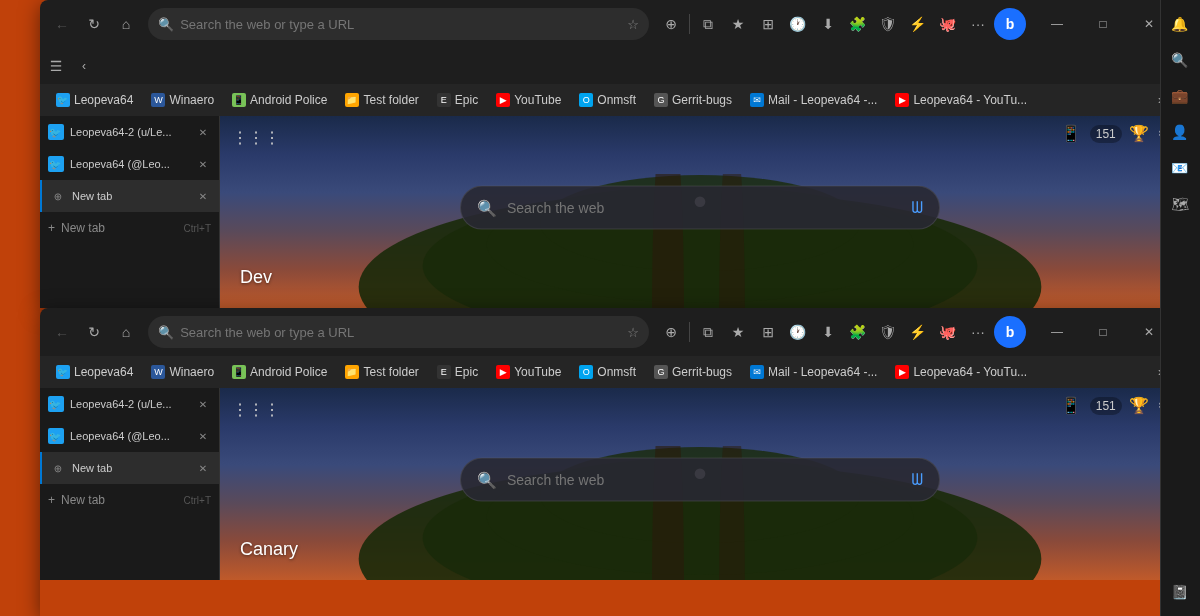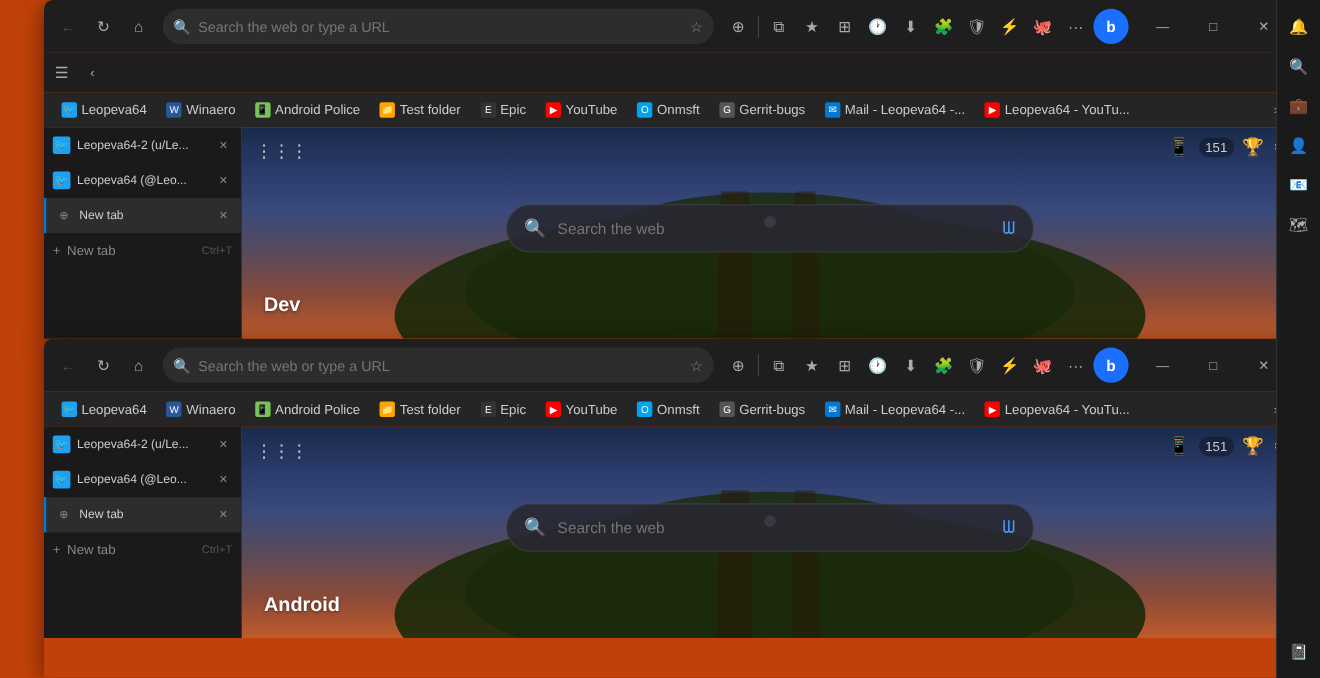--- a/index.html
+++ b/index.html
@@ -263,21 +263,21 @@
       outline: none;
       color: #ccc;
       font-size: 14px;
     }
     .newtab-label {
       position: absolute;
       bottom: 20px;
       left: 20px;
       color: white;
       font-size: 18px;
-      font-weight: 700;
+      font-weight: 400;
       text-shadow: 0 1px 3px rgba(0,0,0,0.5);
     }
     .grid-icon {
       position: absolute;
       top: 8px;
       left: 8px;
       color: #ccc;
       font-size: 16px;
       cursor: pointer;
       padding: 4px;
@@ -674,16 +674,16 @@
       </div>
 
       <div class="newtab-search">
         <div class="newtab-search-box">
           <span style="color:#888;">🔍</span>
           <input type="text" style="flex: 1 1 0%; background: transparent; border: none; outline: none; color: rgb(204, 204, 204); font-size: 14px;" placeholder="Search the web">
           <span style="color:#4a9eff;font-size:16px;">ᗯ</span>
         </div>
       </div>
 
-      <div class="newtab-label">Android</div>
+      <div class="newtab-label">Canary</div>
     </div>
   </div>
 </div>
 
 </body></html>

